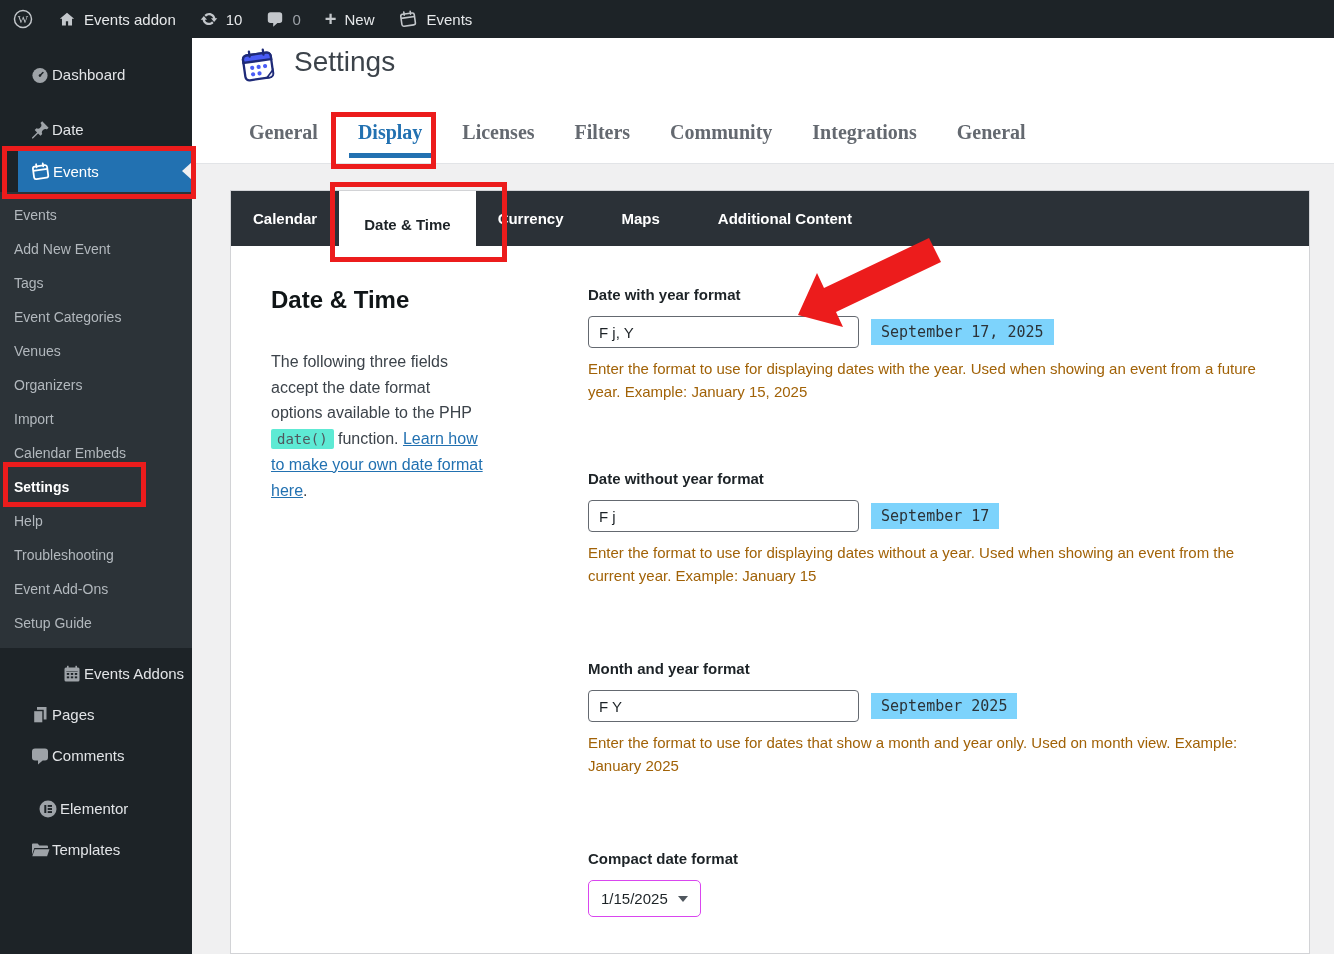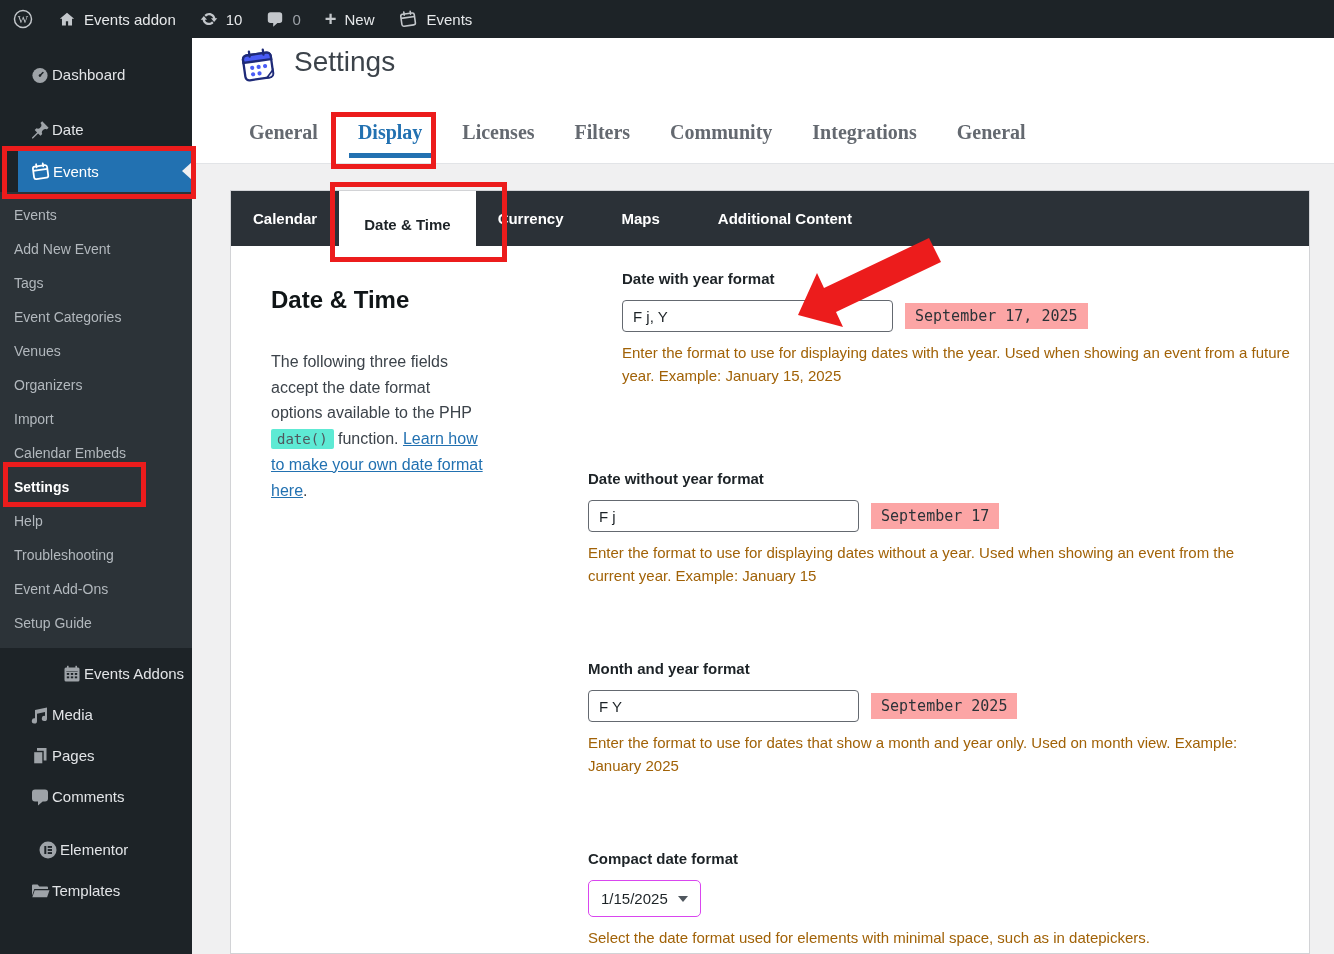--- a/index.html
+++ b/index.html
@@ -86,31 +86,31 @@
     position:absolute; left:40px; top:158px; width:212px;
     font-size:16px; line-height:25.5px; color:#3c434a;
   }
   .code {
     font-family:"DejaVu Sans Mono","Liberation Mono",monospace;
     background:#5eead4; color:#50575e; font-size:14px; padding:2px 6px; border-radius:2px;
   }
   .link { color:#2271b1; text-decoration:underline; cursor:pointer; }
 
   .group { position:absolute; left:357px; width:700px; }
-  .g1 { top:79px;margin-left:34px; } .g2 { top:279px; } .g3 { top:469px; } .g4 { top:659px; }
+  .g1 { top:95px; } .g2 { top:279px; } .g3 { top:469px; } .g4 { top:659px; }
   .field-label { font-size:15px; font-weight:bold; color:#1d2327; }
   .field-row { margin-top:13px; display:flex; align-items:center; }
   .fmt-input {
     width:271px; height:32px; border:1px solid #646970; border-radius:4px;
     font-size:15px; padding:0 10px; color:#1d2327; background:#fff;
     font-family:"Liberation Sans", sans-serif; outline:none;
   }
   .badge {
     margin-left:12px; font-family:"DejaVu Sans Mono","Liberation Mono",monospace;
-    font-size:15px; background:#fca5a5; color:#2c3338; padding:4px 10px; white-space:pre;
+    font-size:15px; background:#7dd3fc; color:#2c3338; padding:4px 10px; white-space:pre;
   }
   .field-desc { margin-top:9px; font-size:15px; line-height:23px; color:#a16207; width:668px; }
 
   .select-box {
     margin-top:13px; width:113px; height:37px; border:1px solid #d946ef; border-radius:5px;
     background:#fff; display:flex; align-items:center; justify-content:space-between;
     padding:0 12px; font-size:15px; color:#1d2327; cursor:pointer;
   }
   .caret {
     width:0; height:0; border-left:5px solid transparent; border-right:5px solid transparent;
@@ -265,28 +265,20 @@
           <rect x="4.8" y="9" width="2.4" height="1.9"></rect>
             <rect x="8.8" y="9" width="2.4" height="1.9"></rect>
             <rect x="12.8" y="9" width="2.4" height="1.9"></rect>
           <rect x="4.8" y="12.4" width="2.4" height="1.9"></rect>
             <rect x="8.8" y="12.4" width="2.4" height="1.9"></rect>
             <rect x="12.8" y="12.4" width="2.4" height="1.9"></rect>
         </g>
       </svg>
     </span>
     <span>Events Addons</span>
-  </div>
-  <div class="side-item">
-    <span>
-      <svg width="20" height="20" viewBox="0 0 20 20" fill="#9ea3a8">
-        <path d="M17 2.5v11a2.6 2.6 0 1 1-2-2.53V7.1l-8 1.7v7.1a2.6 2.6 0 1 1-2-2.53V5l12-2.5z"></path>
-      </svg>
-    </span>
-    <span>Media</span>
   </div>
   <div class="side-item">
     <span>
       <svg width="20" height="20" viewBox="0 0 20 20">
         <rect x="7" y="2" width="9.5" height="12.5" fill="#9ea3a8"></rect>
         <rect x="3.5" y="5.5" width="9.5" height="12.5" fill="#9ea3a8" stroke="#1d2327" stroke-width="1.4"></rect>
       </svg>
     </span>
     <span>Pages</span>
   </div>
@@ -393,21 +385,20 @@
       </div>
       <div class="field-desc">Enter the format to use for dates that show a month and year only. Used on month view. Example: January 2025</div>
     </div>
 
     <div class="group g4">
       <div class="field-label">Compact date format</div>
       <div class="select-box">
         <span>1/15/2025</span>
         <span class="caret"></span>
       </div>
-      <div class="field-desc">Select the date format used for elements with minimal space, such as in datepickers.</div>
     </div>
   </div>
 </div>
 
 <div class="red-box" id="rb-events"></div>
 <div class="red-box" id="rb-settings"></div>
 <div class="red-box" id="rb-display"></div>
 <div class="red-box" id="rb-datetime"></div>
 <svg id="red-arrow" width="180" height="110" viewBox="0 0 180 110">
   <polygon points="149,8 44,58 37,43 18,85 63,97 56,82 161,32" fill="#ec1c1c"></polygon>

